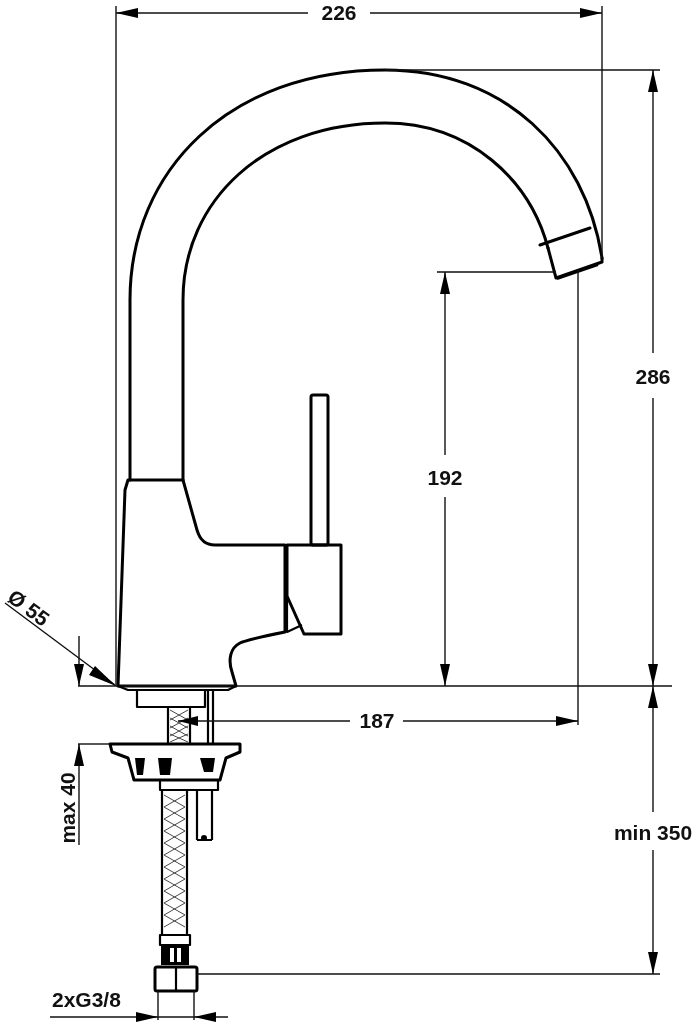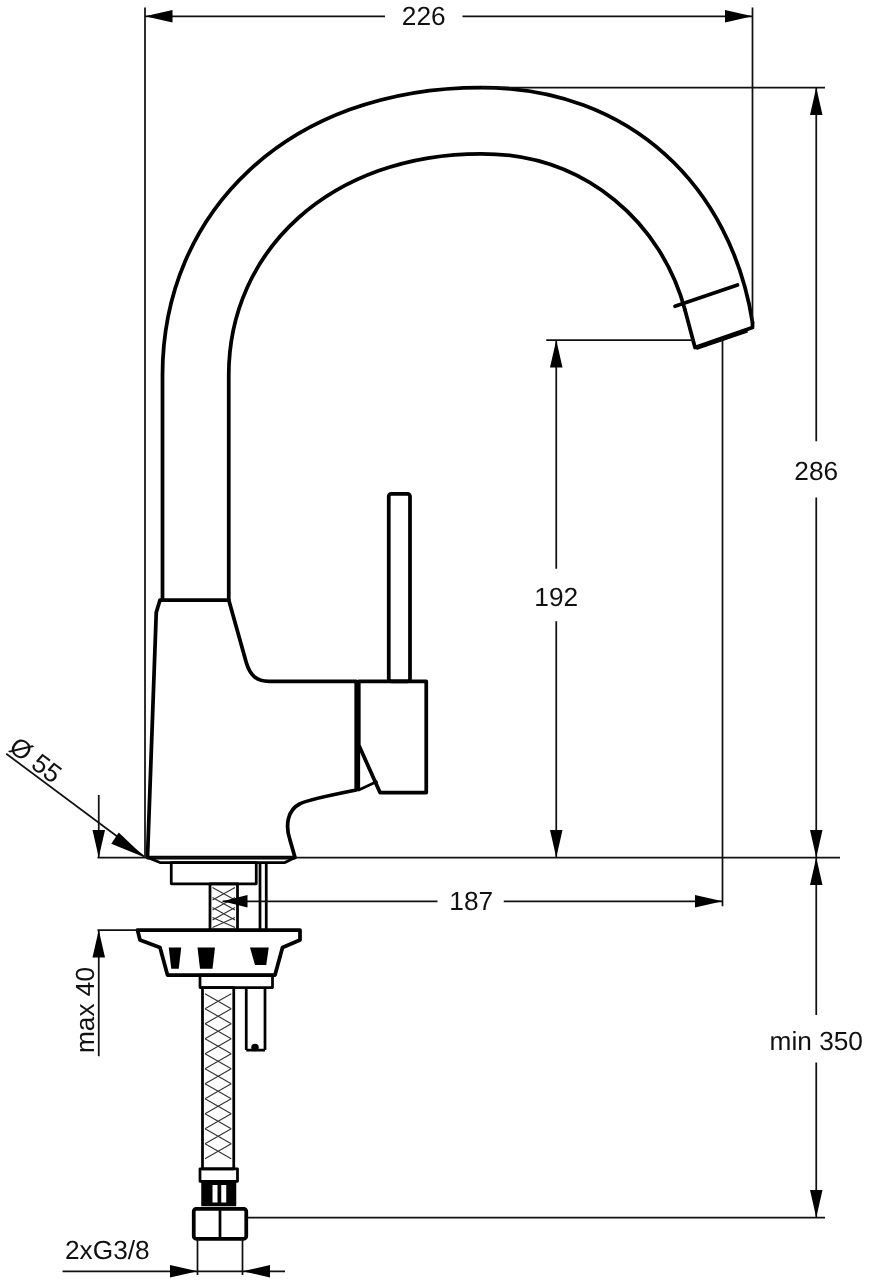--- a/index.html
+++ b/index.html
@@ -1,17 +1,17 @@
 <!DOCTYPE html>
 <html><head>
   <meta charset="utf-8">
   <style>
     html, body { margin: 0; padding: 0; background: #ffffff; }
     body { width: 697px; height: 1024px; overflow: hidden; }
-    .canvas { position: relative; width: 643px; height: 1024px; }
+    .canvas { position: relative; width: 643px; height: 1024px; font-weight: bold; }
     svg { position: absolute; left: 0; top: 0; }
     .dim-text {
       font-family: "Liberation Sans", sans-serif;
       font-size: 21px;
       fill: #111111;
     }
     .thin { stroke: #111111; stroke-width: 1.4; fill: none; }
     .thick { stroke: #000000; stroke-width: 3; fill: none; stroke-linejoin: round; stroke-linecap: round; }
     .med { stroke: #000000; stroke-width: 2.2; fill: none; stroke-linejoin: round; }
     .arrow { fill: #000000; stroke: none; }

